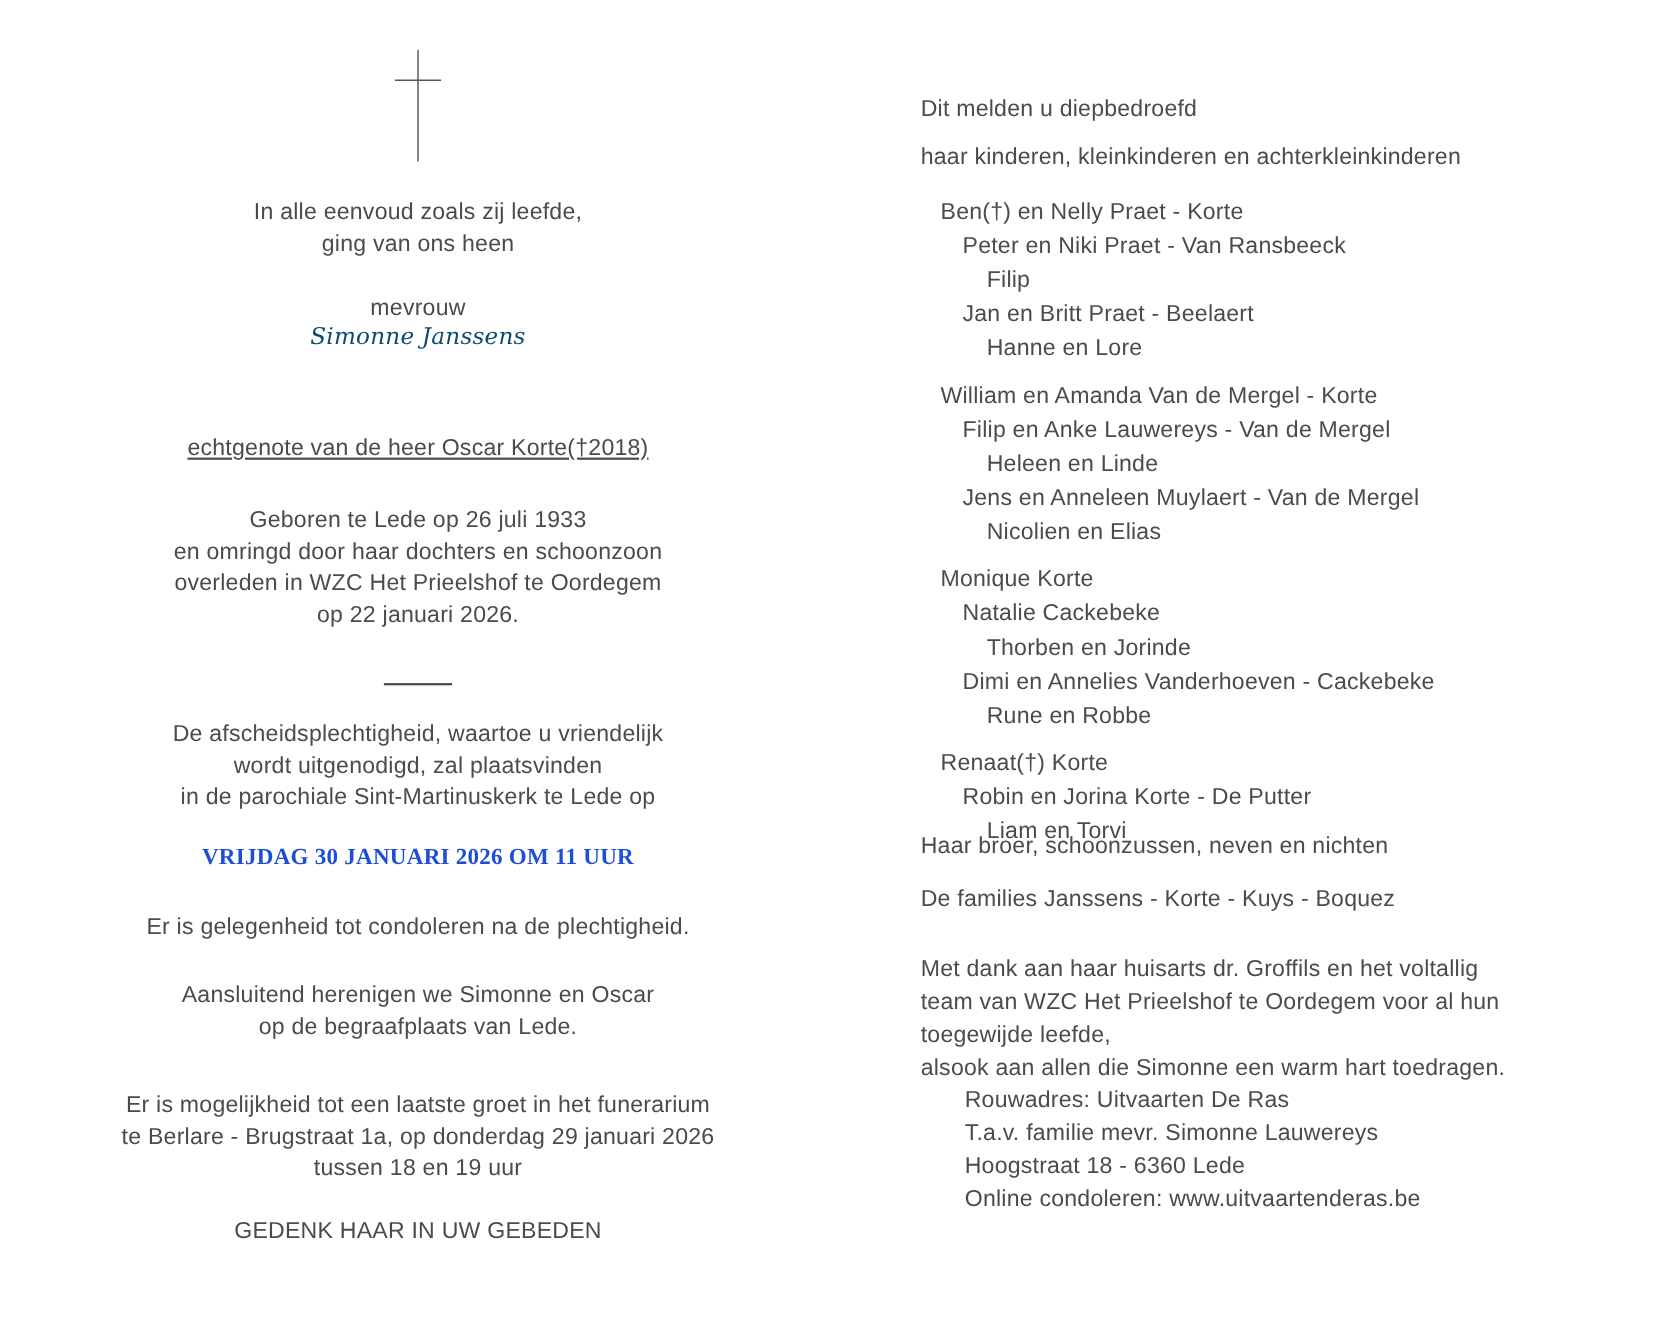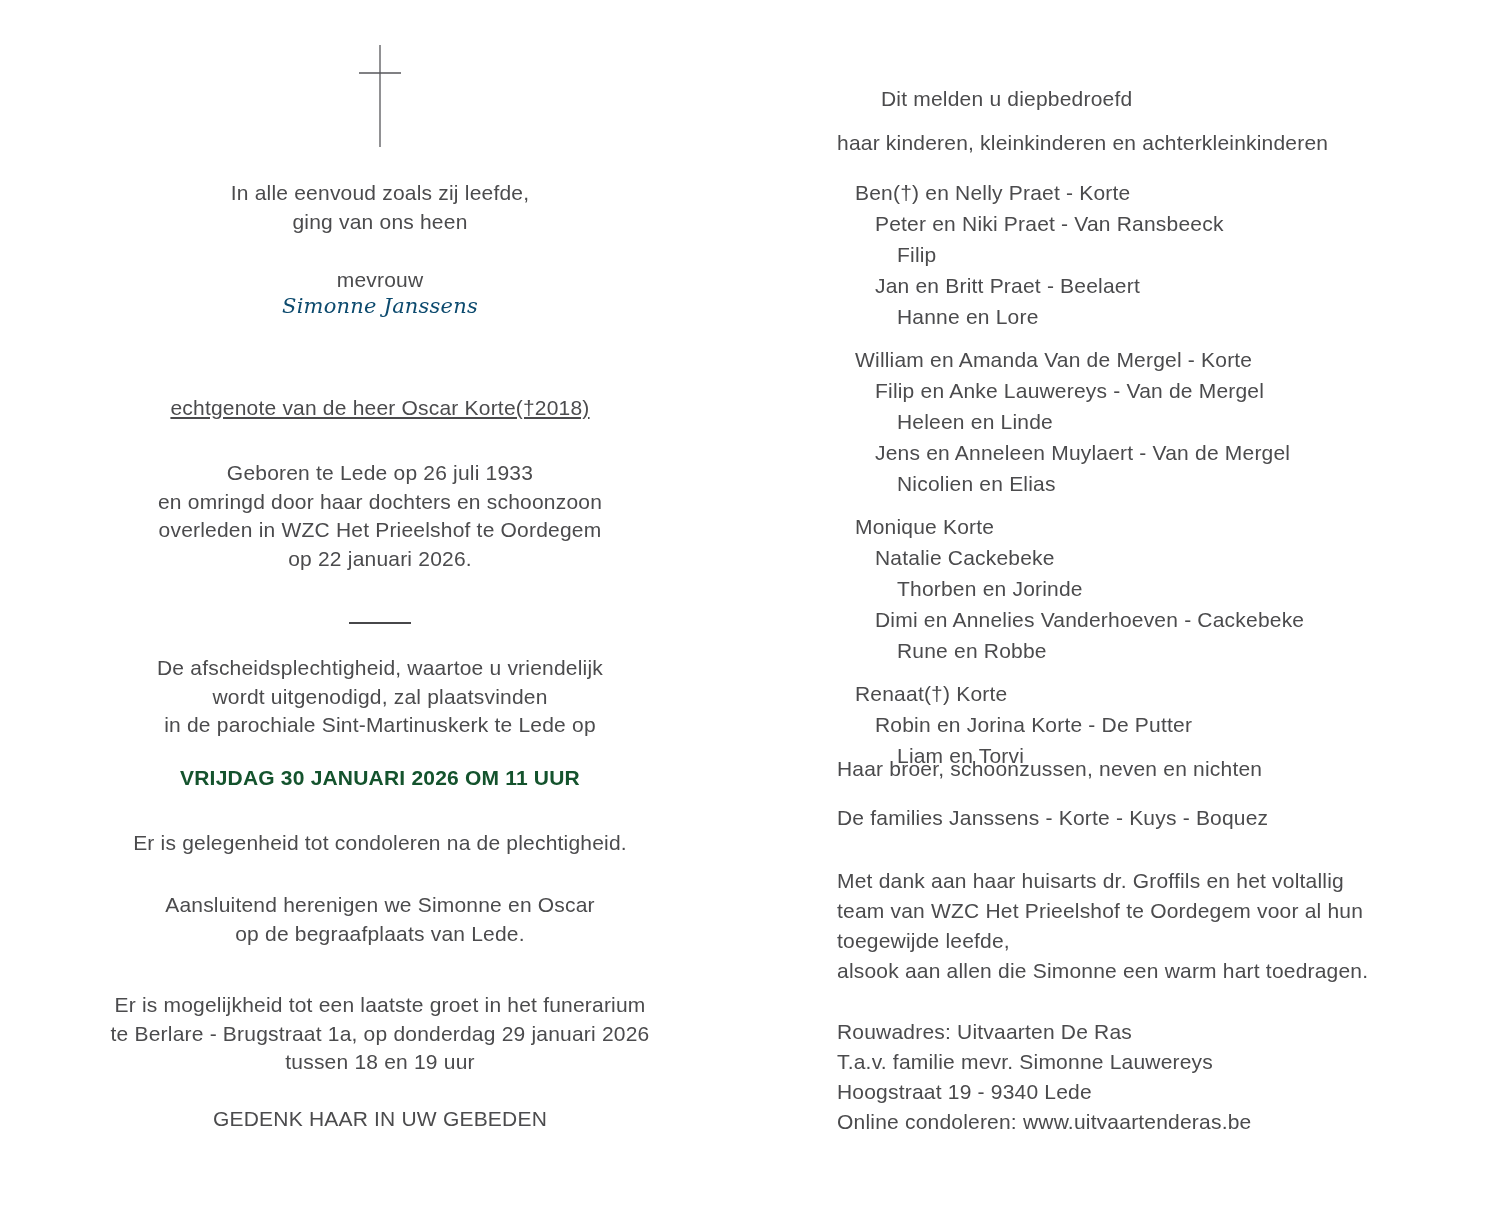--- a/index.html
+++ b/index.html
@@ -57,53 +57,54 @@
     display: inline-block;
     width: 62px;
     border-top: 2px solid #47474a;
   }
   .ceremony    { top: 654px; }
   .ceremony-date {
     top: 764px;
     font-weight: bold;
     font-size: 22.5px;
     line-height: 30px;
-    color: #14532d;
+    color: #1d4ed8;
     letter-spacing: 0.4px;
+    font-family: Liberation Serif, serif;
   }
   .condolence  { top: 829px; }
   .reunion     { top: 891px; line-height: 29.5px; }
   .viewing     { top: 991px; }
   .closing     { top: 1105px; font-size: 22px; letter-spacing: 1.2px; }
 
   
   .right-col {
     position: absolute;
     left: 837px; top: 0;
     width: 650px; height: 100%;
     font-size: 21px;
     letter-spacing: 0.2px;
   }
   .right-col .rblock {
     position: absolute;
     left: 0; right: 0;
     line-height: 30px;
   }
-  .announcement  { top: 84px; margin-left: 44px; }
+  .announcement  { top: 84px; }
   .family-intro  { top: 128px; }
   .family-list   { top: 177px; }
   .family-list div { line-height: 31px; }
   .family-list .lvl1 { padding-left: 18px; }
   .family-list .lvl2 { padding-left: 38px; }
   .family-list .lvl3 { padding-left: 60px; }
   .family-list .group-start { margin-top: 12px; }
   .relatives     { top: 754px; }
   .families-line { top: 803px; }
   .thanks        { top: 866px; }
-  .address       { top: 1017px; }
+  .address       { top: 985px; margin-left: 40px; }
 </style>
 </head>
 <body>
 
 <div class="page">
 
   <div class="left-col">
 
     <div class="cross-wrap">
       <svg width="46" height="102" viewBox="0 0 46 102" aria-hidden="true">
@@ -190,18 +191,18 @@
     <div class="rblock thanks">
       <div>Met dank aan haar huisarts dr. Groffils en het voltallig</div>
       <div>team van WZC Het Prieelshof te Oordegem voor al hun</div>
       <div>toegewijde leefde,</div>
       <div>alsook aan allen die Simonne een warm hart toedragen.</div>
     </div>
 
     <div class="rblock address">
       <div>Rouwadres: Uitvaarten De Ras</div>
       <div>T.a.v. familie mevr. Simonne Lauwereys</div>
-      <div>Hoogstraat 19 - 9340 Lede</div>
+      <div>Hoogstraat 18 - 6360 Lede</div>
       <div>Online condoleren: www.uitvaartenderas.be</div>
     </div>
   </div>
 
 </div>
 
 </body></html>

